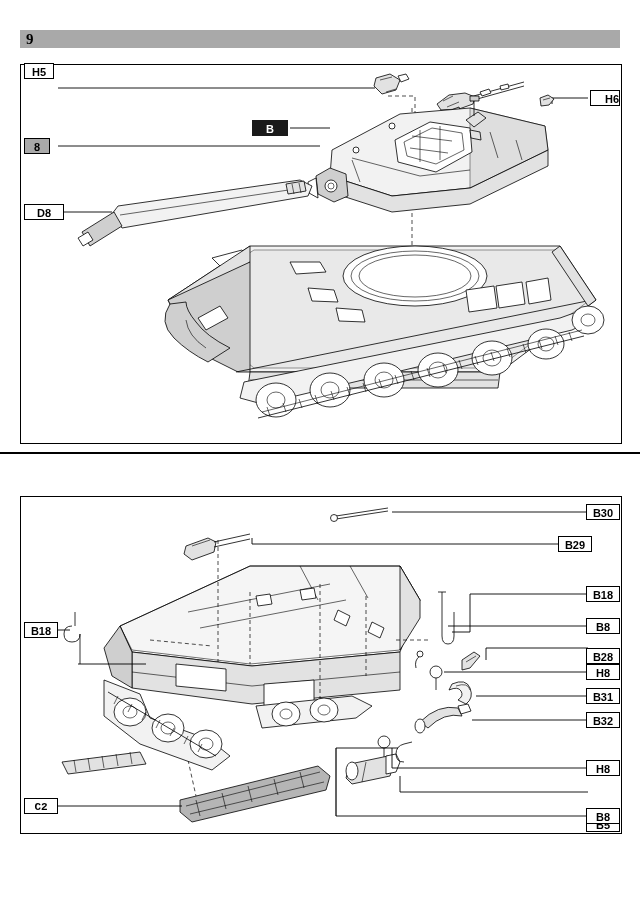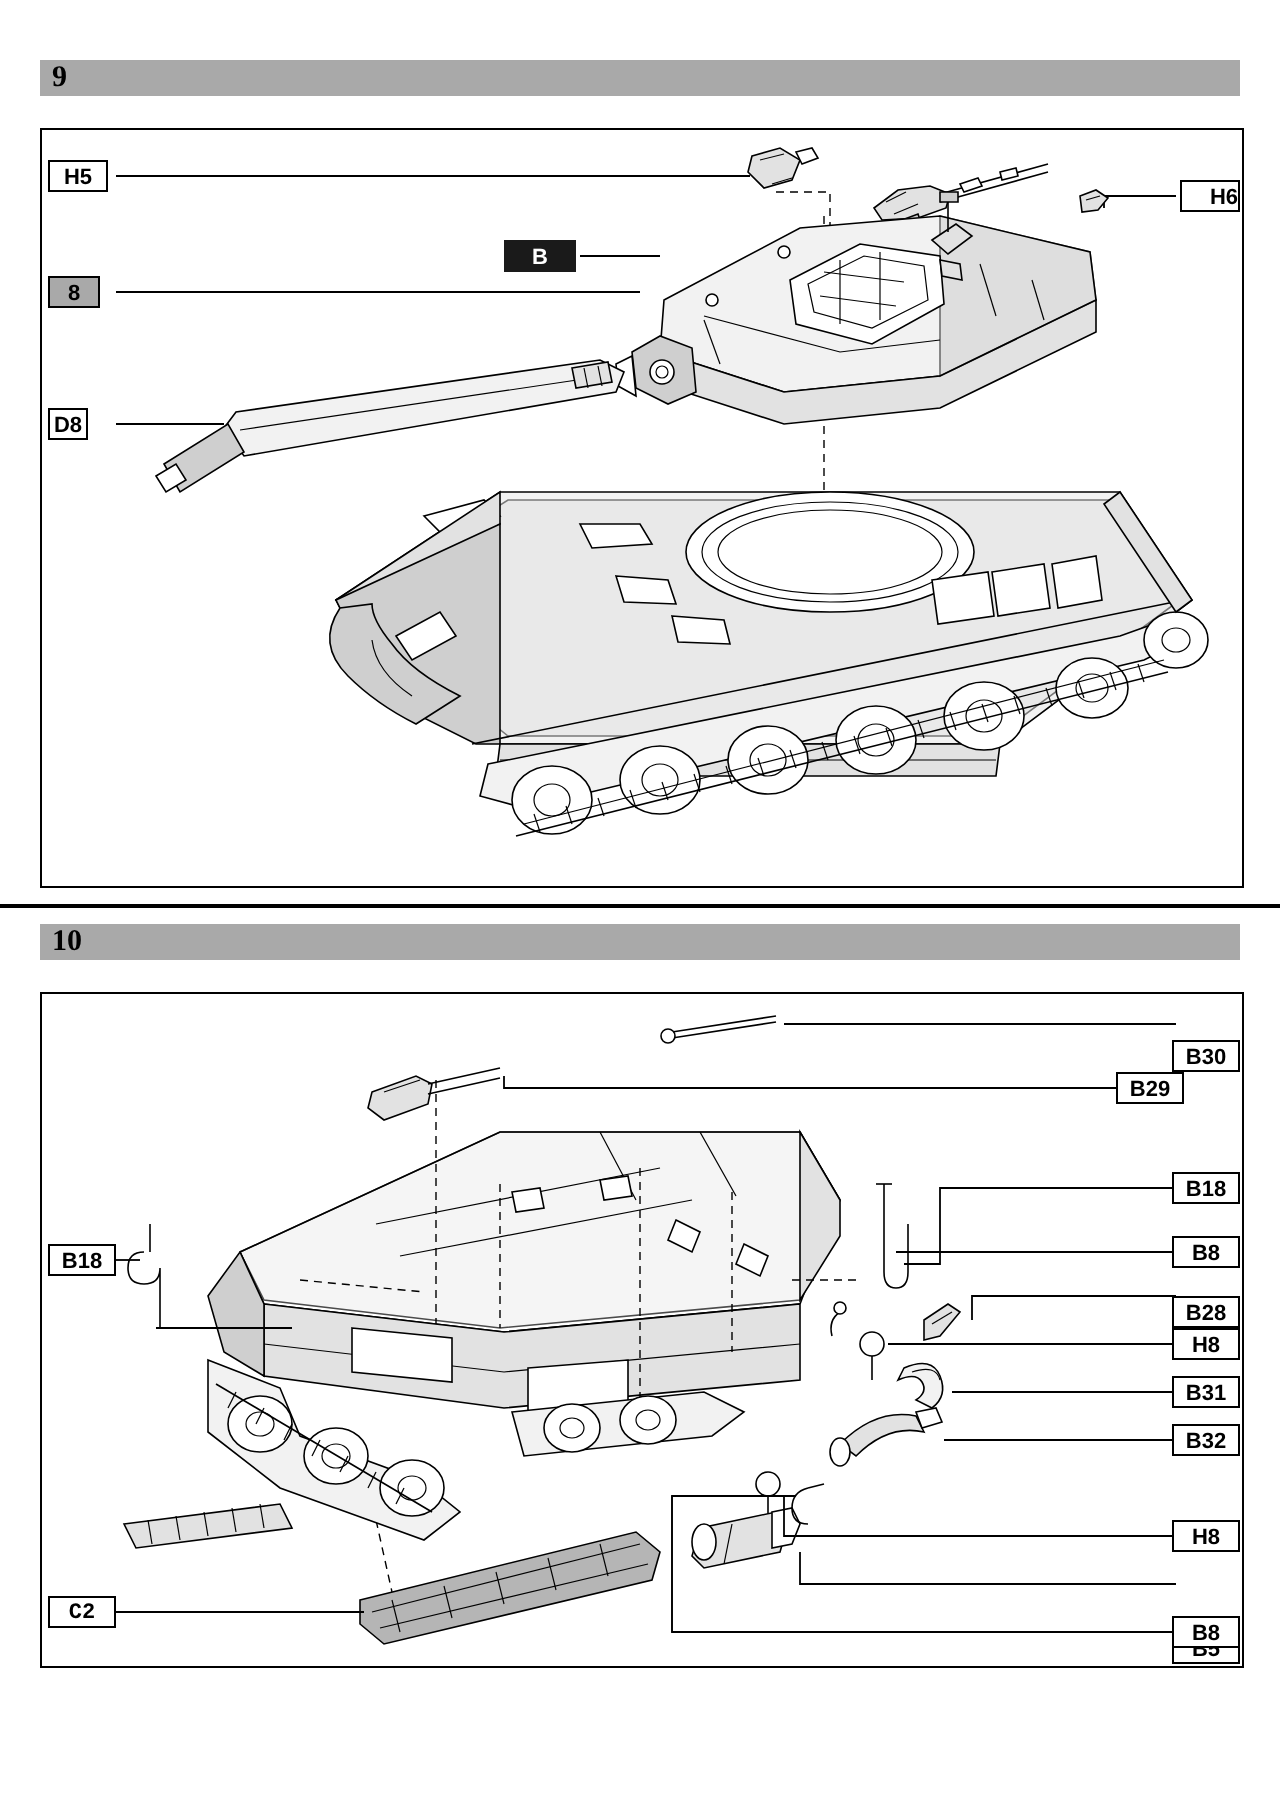--- a/index.html
+++ b/index.html
@@ -280,32 +280,28 @@
         <path d="M526,353 l-3,-9"></path>
           <path d="M542,349 l-3,-9"></path>
         <path d="M558,345 l-3,-9"></path>
           <path d="M572,341 l-3,-9"></path>
       </g>
 
       <path class="fill-md" d="M560,246 L596,300 L588,306 L552,252 Z"></path>
     </g>
   </svg>
 
-  <div class="pbox" style="left:24px; top:80px; width:30px;">H5</div>
+  <div class="pbox" style="left:24px; top:63px; width:30px;">H5</div>
   <div class="pbox gray" style="left:24px; top:138px; width:26px;">8</div>
-  <div class="pbox" style="left:24px; top:204px; width:20px;">D8</div>
+  <div class="pbox" style="left:24px; top:204px; width:40px;">D8</div>
   <div class="pbox dark" style="left:252px; top:120px; width:36px;">B</div>
   <div class="pbox" style="left:590px; top:90px; width:30px;text-align:right;">H6</div>
 
   <div class="divider" style="top:452px;"></div>
 
-  <div class="step-bar" style="top:462px;">
-    <div class="bar-fill"></div>
-    <div class="step-num">10</div>
-  </div>
 
   <div class="panel" style="left:20px; top:496px; width:600px; height:336px;"></div>
 
   <svg class="art" width="640" height="906">
 
     <g>
 
       <path class="fill-lt" d="M120,626 L250,566 L400,566 L420,600 L400,650 L250,664 L132,650 Z" opacity="0.7"></path>
       <path class="ln" d="M120,626 L250,566 L400,566 L420,600"></path>
       <path class="ln" d="M420,600 L400,652"></path>
@@ -464,21 +460,21 @@
     <path class="lead" d="M58,630 L70,630"></path>
     <path class="lead" d="M58,806 L182,806"></path>
     <path class="lead" d="M78,664 L146,664"></path>
 
     <path class="ln-thin" d="M336,748 L336,816"></path>
   </svg>
 
   <div class="pbox" style="left:24px; top:622px; width:34px;">B18</div>
   <div class="pbox" style="left:24px; top:798px; width:34px;font-family:Liberation Mono, monospace;">C2</div>
 
-  <div class="pbox" style="left:586px; top:520px; width:34px;">B30</div>
+  <div class="pbox" style="left:586px; top:504px; width:34px;">B30</div>
   <div class="pbox" style="left:558px; top:536px; width:34px;">B29</div>
   <div class="pbox" style="left:586px; top:586px; width:34px;">B18</div>
   <div class="pbox" style="left:586px; top:618px; width:34px;">B8</div>
   <div class="pbox" style="left:586px; top:648px; width:34px;">B28</div>
   <div class="pbox" style="left:586px; top:664px; width:34px;">H8</div>
   <div class="pbox" style="left:586px; top:688px; width:34px;">B31</div>
   <div class="pbox" style="left:586px; top:712px; width:34px;">B32</div>
   <div class="pbox" style="left:586px; top:760px; width:34px;">H8</div>
   <div class="pbox" style="left:586px; top:784px; width:34px;margin-top:32px;">B5</div>
   <div class="pbox" style="left:586px; top:808px; width:34px;">B8</div>

